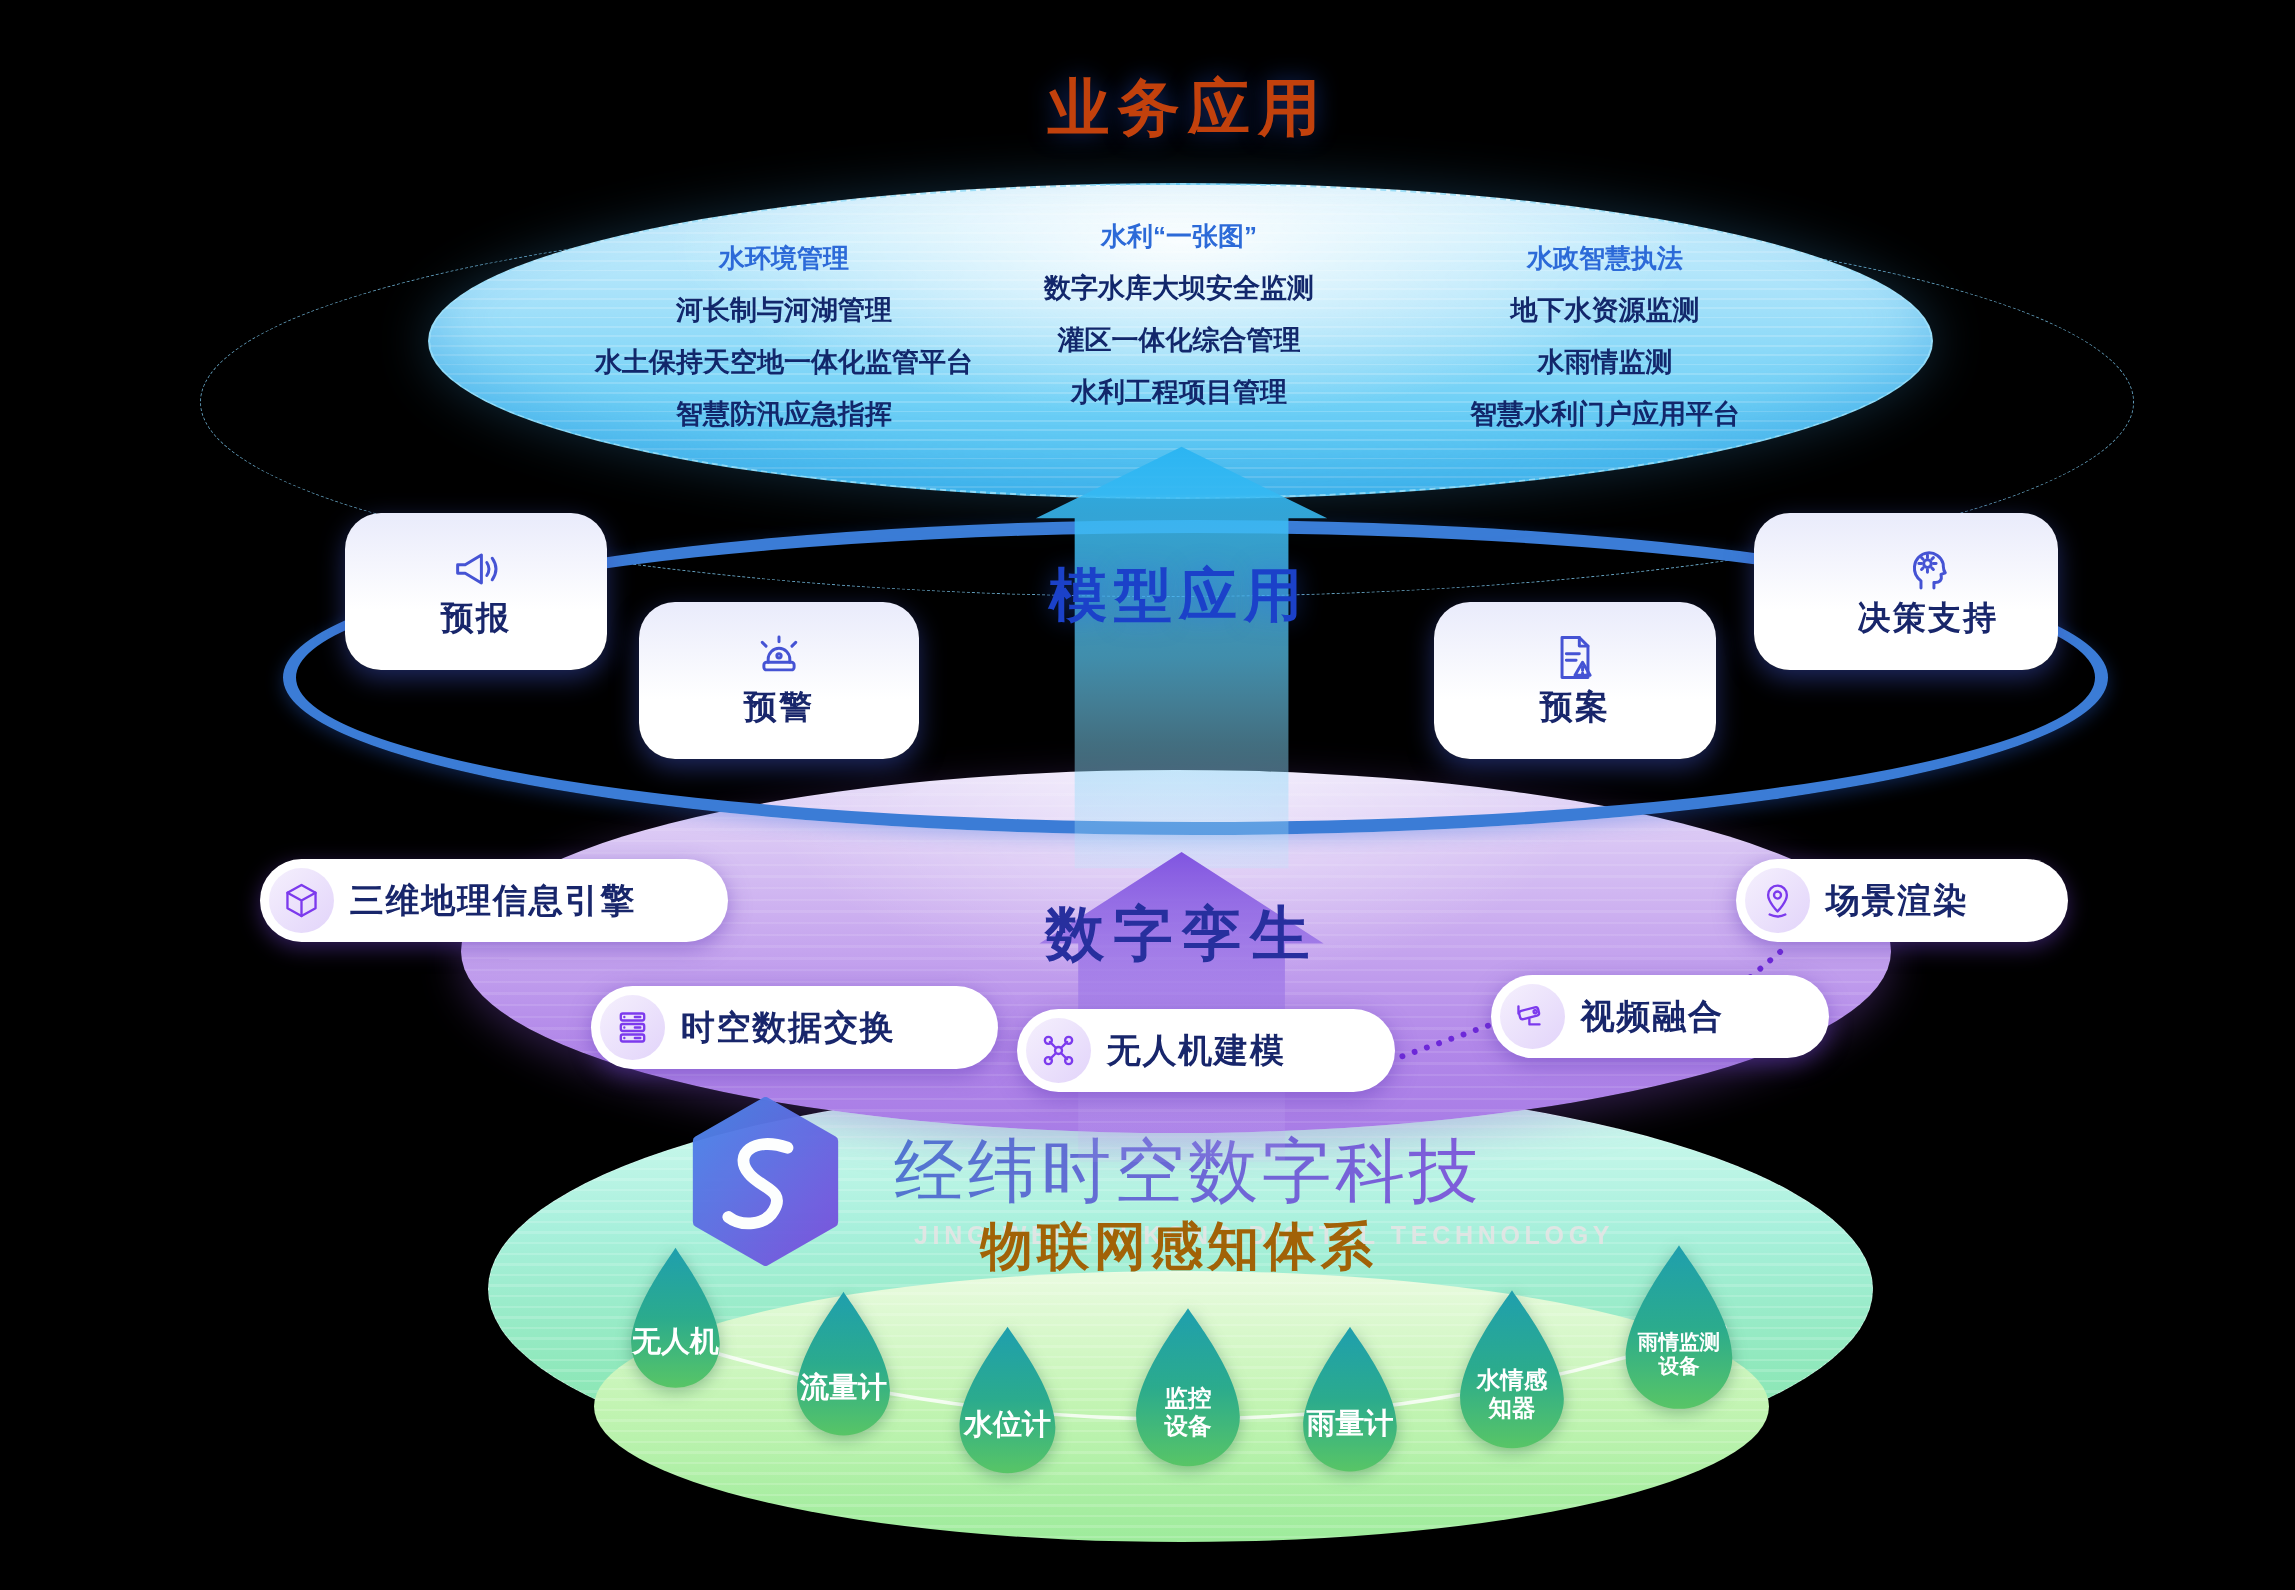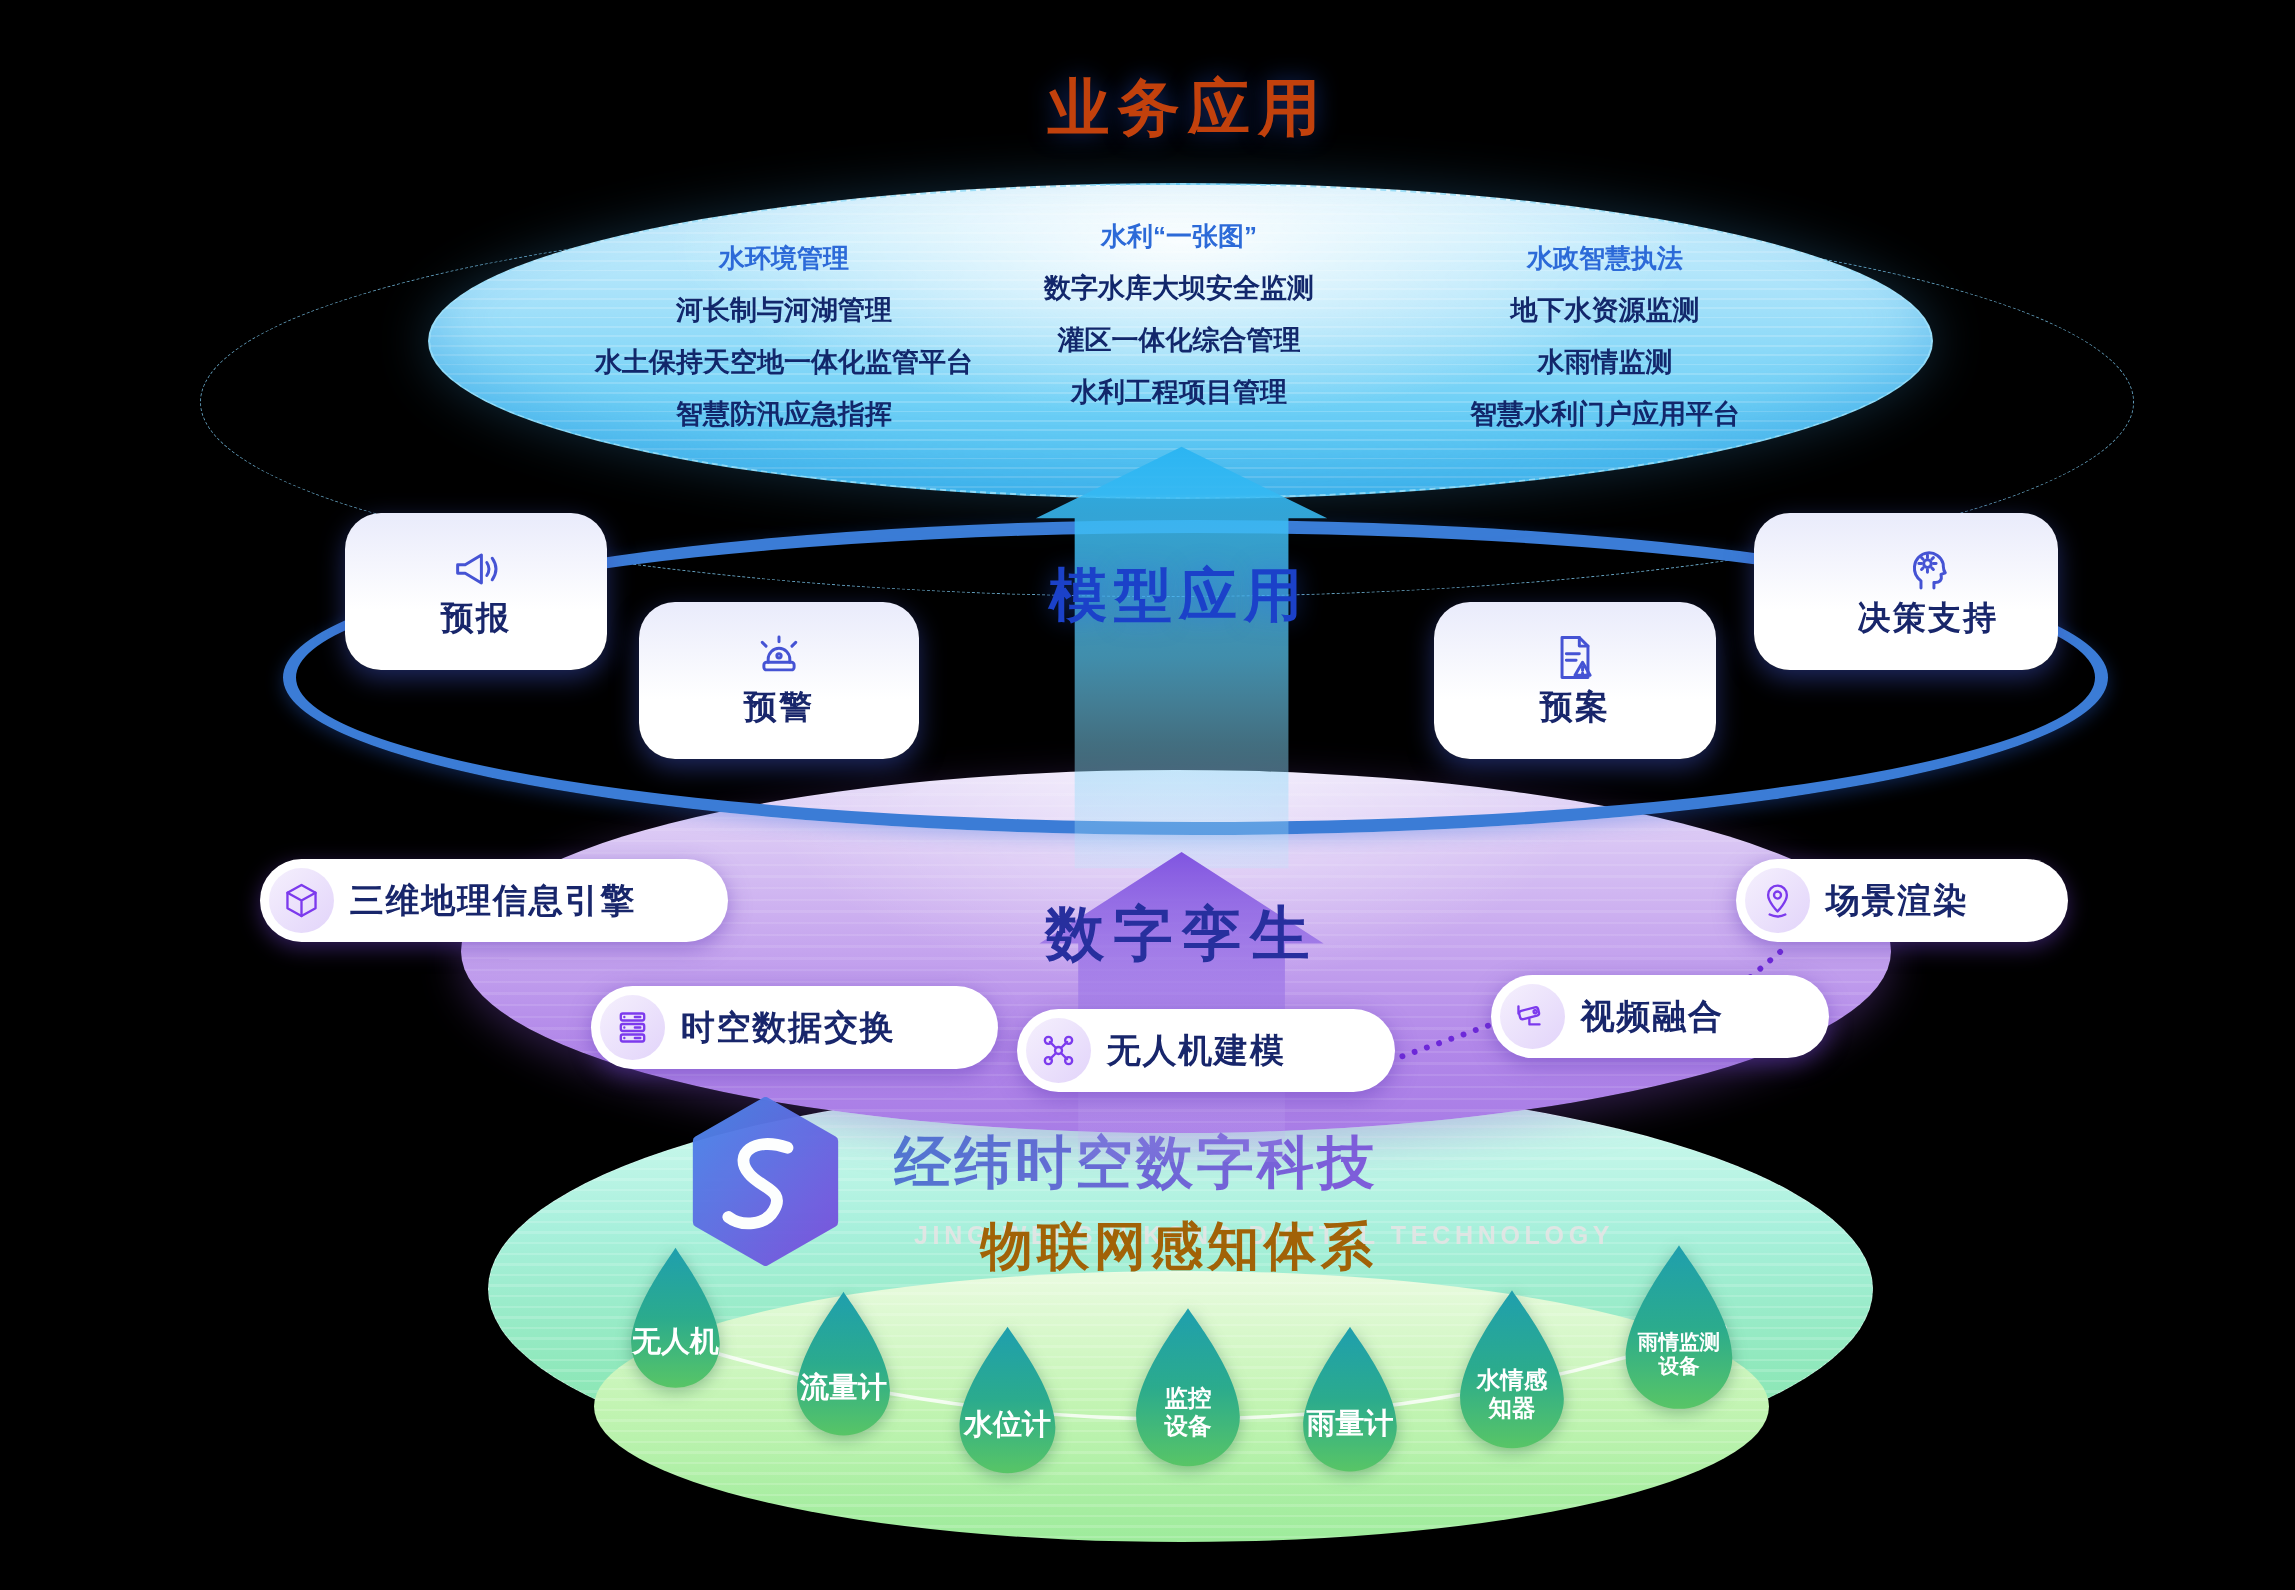--- a/index.html
+++ b/index.html
@@ -77,21 +77,21 @@
   .pill-ic *{fill:none;stroke:#7c3aed;stroke-width:6;stroke-linecap:round;stroke-linejoin:round;}
   .pill-label{font-size:34px;font-weight:bold;color:#18266b;letter-spacing:1.8px;white-space:nowrap;}
   .pill1{left:260px;top:859px;width:468px;}
   .pill2{left:1736px;top:859px;width:332px;}
   .pill3{left:591px;top:986px;width:407px;}
   .pill4{left:1017px;top:1009px;width:378px;}
   .pill5{left:1491px;top:975px;width:338px;}
 
   
   .logo{position:absolute;left:681px;top:1097px;width:169px;height:169px;z-index:4;opacity:.97;}
-  .brand-cn{position:absolute;left:894px;top:1125px;z-index:4;font-size:57px;font-weight:bold;letter-spacing:3.5px;
+  .brand-cn{position:absolute;left:894px;top:1125px;z-index:4;font-size:70px;font-weight:normal;letter-spacing:3.5px;
         background:linear-gradient(92deg,#4c70cf 0%,#6a60d6 55%,#7d55da 100%);
         -webkit-background-clip:text;background-clip:text;color:transparent;-webkit-text-fill-color:transparent;
         opacity:.95;white-space:nowrap;}
   .brand-en{position:absolute;left:914px;top:1221px;z-index:4;font-size:25px;font-weight:bold;letter-spacing:4.7px;
         color:#e5e5e5;opacity:.9;white-space:nowrap;}
 
   
   .drop{position:absolute;z-index:6;filter:drop-shadow(0 4.7px 8.2px rgba(0,60,40,.3));}
   .drop-svg{position:absolute;left:0;top:0;width:100%;height:100%;}
   .drop-label{position:absolute;left:0;right:0;top:62%;transform:translateY(-50%);text-align:center;

